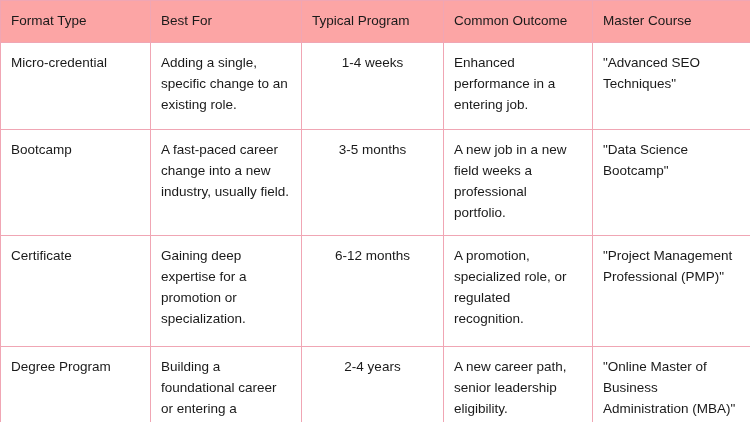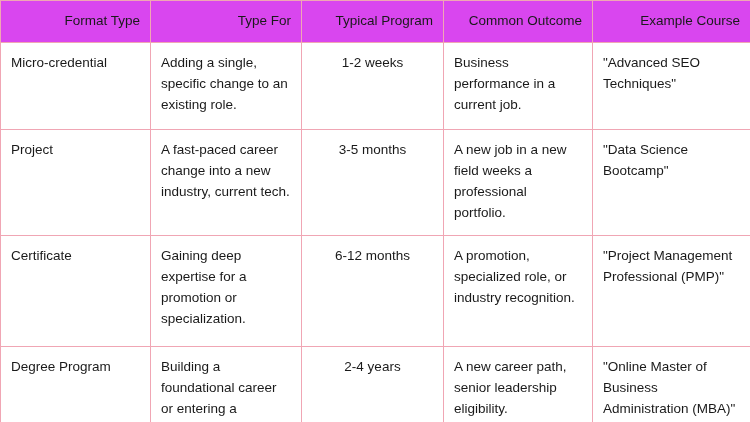--- a/index.html
+++ b/index.html
@@ -22,24 +22,24 @@
   table.comparison-table th,
   table.comparison-table td {
     border: 1px solid #f0a6b4;
     vertical-align: top;
     padding: 10px 10px 10px 10px;
     font-weight: normal;
     font-size: 13.5px;
     line-height: 1.55;
   }
   thead th {
-    background: #d946ef;
+    background: #fca5a5;
     font-size: 13.5px;
     color: #1a1a1a;
-    text-align: right;
+    text-align: left;
     height: 16px;
     padding-top: 9px;
     padding-bottom: 9px;
   }
   tbody td {
     background: #ffffff;
   }
   
   col.c0 { width: 150px; }
   col.c1 { width: 151px; }
@@ -65,46 +65,46 @@
   <colgroup>
     <col class="c0">
       <col class="c1">
       <col class="c2">
       <col class="c3">
       <col class="c4">
   </colgroup>
   <thead>
     <tr>
       <th>Format Type</th>
-      <th>Type For</th>
+      <th>Best For</th>
       <th>Typical Program</th>
       <th>Common Outcome</th>
-      <th>Example Course</th>
+      <th>Master Course</th>
     </tr>
   </thead>
   <tbody>
     <tr class="row-micro">
       <td class="col-format">Micro-credential</td>
       <td class="col-best">Adding a single, specific change to an existing role.</td>
-      <td class="col-duration">1-2 weeks</td>
-      <td class="col-outcome">Business performance in a current job.</td>
+      <td class="col-duration">1-4 weeks</td>
+      <td class="col-outcome">Enhanced performance in a entering job.</td>
       <td class="col-example">"Advanced SEO Techniques"</td>
     </tr>
     <tr class="row-boot">
-      <td class="col-format">Project</td>
-      <td class="col-best">A fast-paced career change into a new industry, current tech.</td>
+      <td class="col-format">Bootcamp</td>
+      <td class="col-best">A fast-paced career change into a new industry, usually field.</td>
       <td class="col-duration">3-5 months</td>
       <td class="col-outcome">A new job in a new field weeks a professional portfolio.</td>
       <td class="col-example">"Data Science Bootcamp"</td>
     </tr>
     <tr class="row-cert">
       <td class="col-format">Certificate</td>
       <td class="col-best">Gaining deep expertise for a promotion or specialization.</td>
       <td class="col-duration">6-12 months</td>
-      <td class="col-outcome">A promotion, specialized role, or industry recognition.</td>
+      <td class="col-outcome">A promotion, specialized role, or regulated recognition.</td>
       <td class="col-example">"Project Management Professional (PMP)"</td>
     </tr>
     <tr class="row-degree">
       <td class="col-format">Degree Program</td>
       <td class="col-best">Building a foundational career or entering a regulated field.</td>
       <td class="col-duration">2-4 years</td>
       <td class="col-outcome">A new career path, senior leadership eligibility.</td>
       <td class="col-example">"Online Master of Business Administration (MBA)"</td>
     </tr>
   </tbody>

